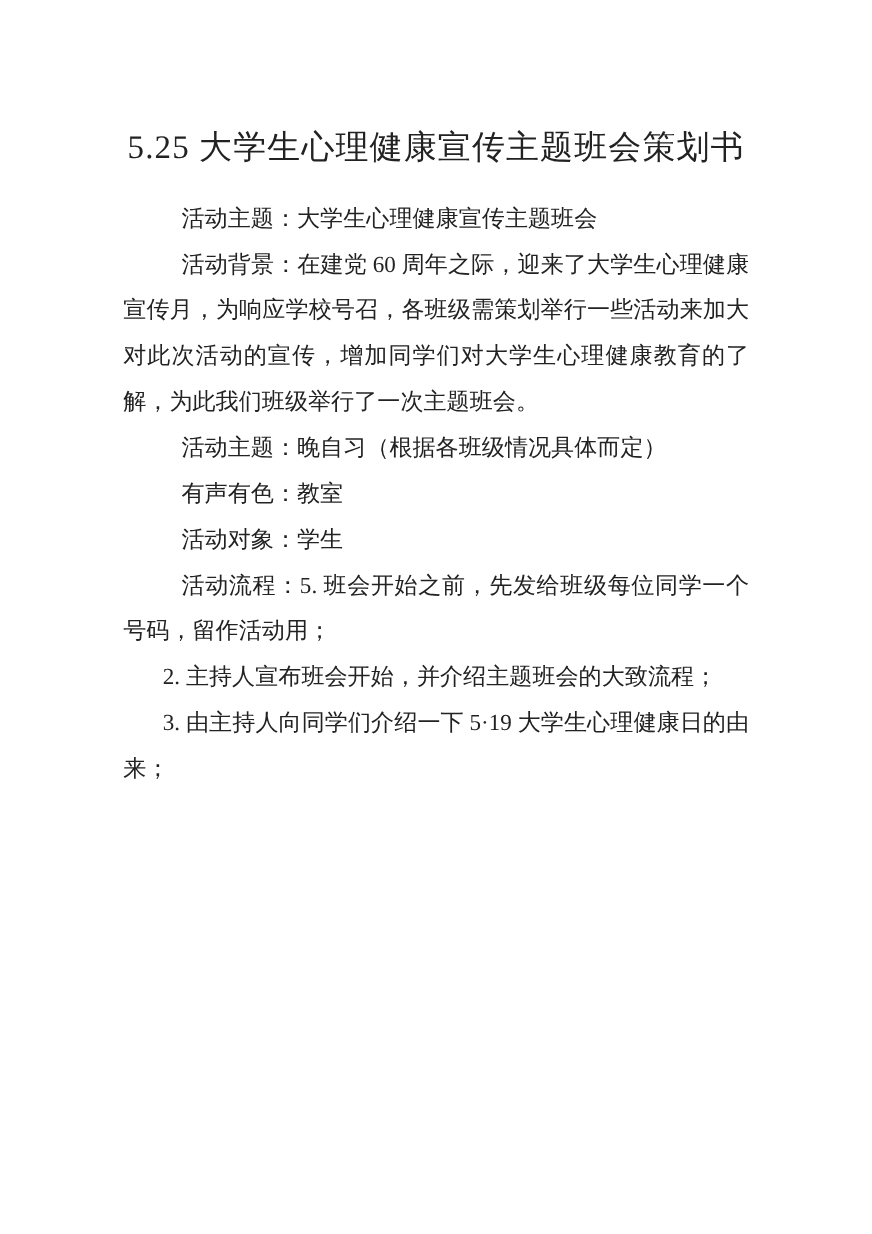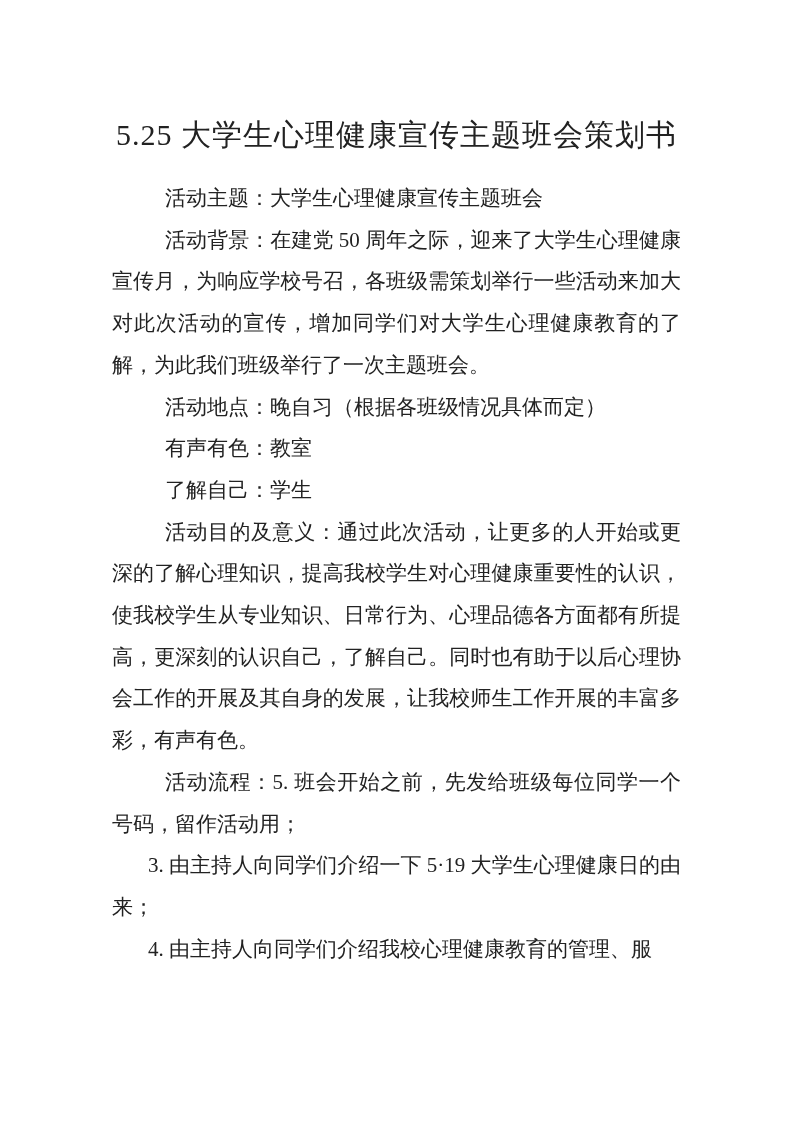--- a/index.html
+++ b/index.html
@@ -46,30 +46,29 @@
 </style>
 </head>
 <body>
 
 <div class="page">
   <h1 class="doc-title">5.25 大学生心理健康宣传主题班会策划书</h1>
   <div class="doc-body">
 
       <p class="para">活动主题：大学生心理健康宣传主题班会</p>
 
-      <p class="para">活动背景：在建党 50 周年之际，迎来了大学生心理健康宣传月，为响应学校号召，各班级需策划举行一些活动来加大对此次活动的宣传，增加同学们对大学生心理健康教育的了解，为此我们班级举行了一次主题班会。</p>
+      <p class="para">活动背景：在建党 60 周年之际，迎来了大学生心理健康宣传月，为响应学校号召，各班级需策划举行一些活动来加大对此次活动的宣传，增加同学们对大学生心理健康教育的了解，为此我们班级举行了一次主题班会。</p>
 
-      <p class="para">活动地点：晚自习（根据各班级情况具体而定）</p>
+      <p class="para">活动主题：晚自习（根据各班级情况具体而定）</p>
 
       <p class="para">有声有色：教室</p>
 
-      <p class="para">了解自己：学生</p>
+      <p class="para">活动对象：学生</p>
 
-      <p class="para">活动目的及意义：通过此次活动，让更多的人开始或更深的了解心理知识，提高我校学生对心理健康重要性的认识，使我校学生从专业知识、日常行为、心理品德各方面都有所提高，更深刻的认识自己，了解自己。同时也有助于以后心理协会工作的开展及其自身的发展，让我校师生工作开展的丰富多彩，有声有色。</p>
 
       <p class="para">活动流程：5. 班会开始之前，先发给班级每位同学一个号码，留作活动用；</p>
 
+      <p class="para num">2. 主持人宣布班会开始，并介绍主题班会的大致流程；</p>
 
       <p class="para num">3. 由主持人向同学们介绍一下 5·19 大学生心理健康日的由来；</p>
 
-      <p class="para num">4. 由主持人向同学们介绍我校心理健康教育的管理、服</p>
     </div>
 </div>
 
 </body></html>

